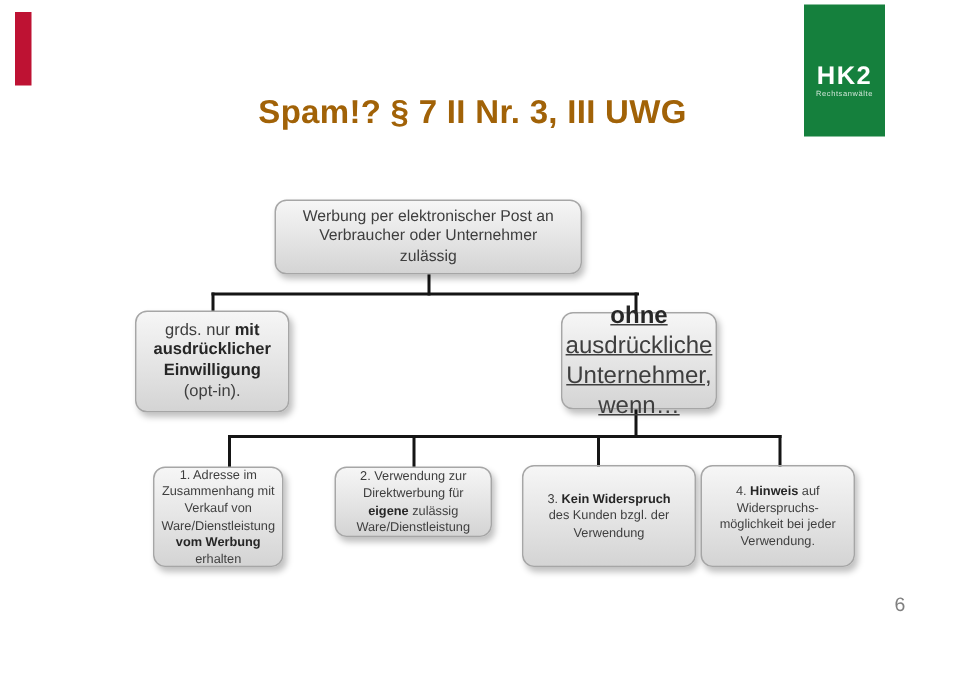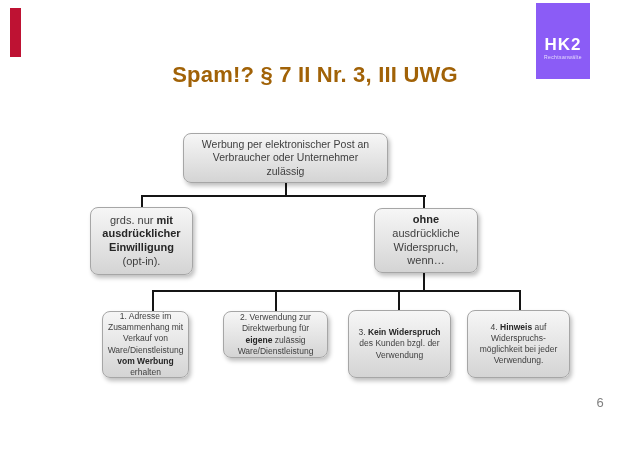--- a/index.html
+++ b/index.html
@@ -12,22 +12,22 @@
   #slide { position: absolute; inset: 0; }
 
   
   #red-bar {
     position: absolute; left: 10px; top: 8px; width: 11px; height: 49px;
     background: #BE1233;
   }
 
   
   #logo {
-    position: absolute; left: 536px; top: 3px; width: 54px; height: 76px;
-    background: #8b5cf6;
+    position: absolute; left: 536px; top: 3px; width: 54px; height: 88px;
+    background: #15803d;
     display: flex; flex-direction: column; align-items: center; justify-content: center;
     padding-top: 14px; box-sizing: border-box;
   }
   .logo-name {
     color: #ffffff; font-weight: 700; font-size: 17px; letter-spacing: 1px;
     line-height: 1;
   }
   .logo-sub {
     color: rgba(255,255,255,0.8); font-size: 5px; letter-spacing: 0.4px;
     margin-top: 2px; line-height: 1; white-space: nowrap;
@@ -47,24 +47,24 @@
     border: 1px solid #a6a6a6; border-radius: 8px;
     background: linear-gradient(to bottom, #f6f6f6 0%, #e2e2e2 60%, #d4d4d4 100%);
     box-shadow: 2px 3px 4px rgba(0,0,0,0.25);
     display: flex; align-items: center; justify-content: center;
     text-align: center; color: #3e3e3e;
     box-sizing: border-box; padding: 2px;
   }
   .box .b { font-weight: 700; color: #262626; }
   #box-root  { left: 183px; top: 133px; width: 205px; height: 50px; font-size: 10.5px; line-height: 1.3; }
   #box-optin { left: 90px;  top: 207px; width: 103px; height: 68px; font-size: 11px;  line-height: 1.25; }
-  #box-ohne  { left: 374px; top: 208px; width: 104px; height: 65px; font-size: 11px;  line-height: 1.25; }
+  #box-ohne  { left: 374px; top: 208px; width: 104px; height: 65px; font-size: 16px;  line-height: 1.25; text-decoration: underline; }
   #box-n1    { left: 102px; top: 311px; width: 87px; height: 67px; font-size: 8.5px; line-height: 1.3; }
   #box-n2    { left: 223px; top: 311px; width: 105px; height: 47px; font-size: 8.5px; line-height: 1.3; }
-  #box-n3    { left: 348px; top: 310px; width: 103px; height: 68px; font-size: 8.5px; line-height: 1.3; }
+  #box-n3    { left: 348px; top: 310px; width: 116px; height: 68px; font-size: 8.5px; line-height: 1.3; }
   #box-n4    { left: 467px; top: 310px; width: 103px; height: 68px; font-size: 8.5px; line-height: 1.3; }
 
   
   .conn { position: absolute; background: #151515; }
   #c-v1 { left: 285px; top: 182px; width: 2px;   height: 15px; }
   #c-h1 { left: 141px; top: 195px; width: 285px; height: 2px;  }
   #c-v2 { left: 141px; top: 195px; width: 2px;   height: 13px; }
   #c-v3 { left: 423px; top: 195px; width: 2px;   height: 14px; }
   #c-v4 { left: 423px; top: 272px; width: 2px;   height: 20px; }
   #c-h2 { left: 152px; top: 290px; width: 369px; height: 2px;  }
@@ -117,21 +117,21 @@
       <div class="box-text">
         <div><span>Werbung per elektronischer Post an</span></div>
         <div><span>Verbraucher oder Unternehmer</span></div>
         <div><span>zulässig</span></div>
       </div>
     </div>
   <div class="box" id="box-ohne">
       <div class="box-text">
         <div><span class="b">ohne</span></div>
         <div><span>ausdrückliche</span></div>
-        <div><span>Widerspruch,</span></div>
+        <div><span>Unternehmer,</span></div>
         <div><span>wenn…</span></div>
       </div>
     </div>
   <div class="box" id="box-n1">
       <div class="box-text">
         <div><span>1. Adresse im</span></div>
         <div><span>Zusammenhang mit</span></div>
         <div><span>Verkauf von</span></div>
         <div><span>Ware/Dienstleistung</span></div>
         <div><span class="b">vom Werbung</span><span> erhalten</span></div>

